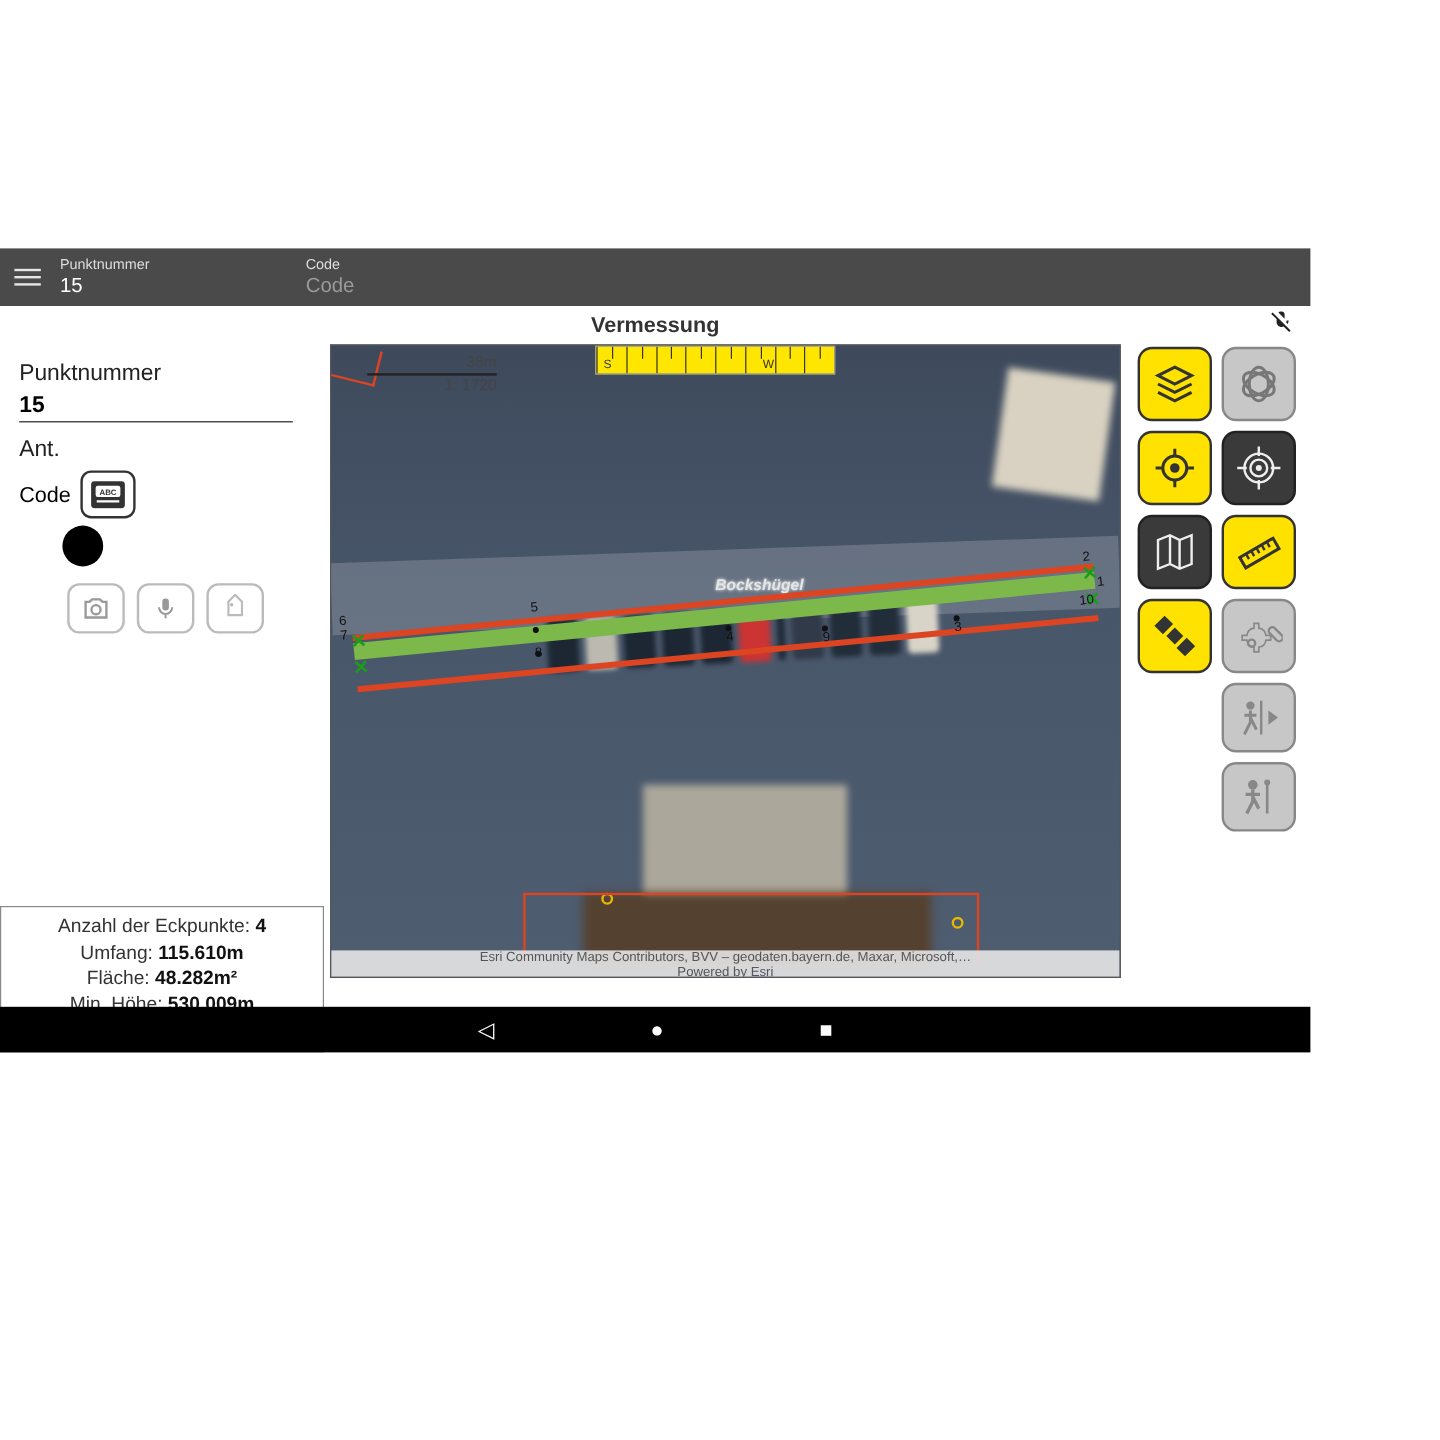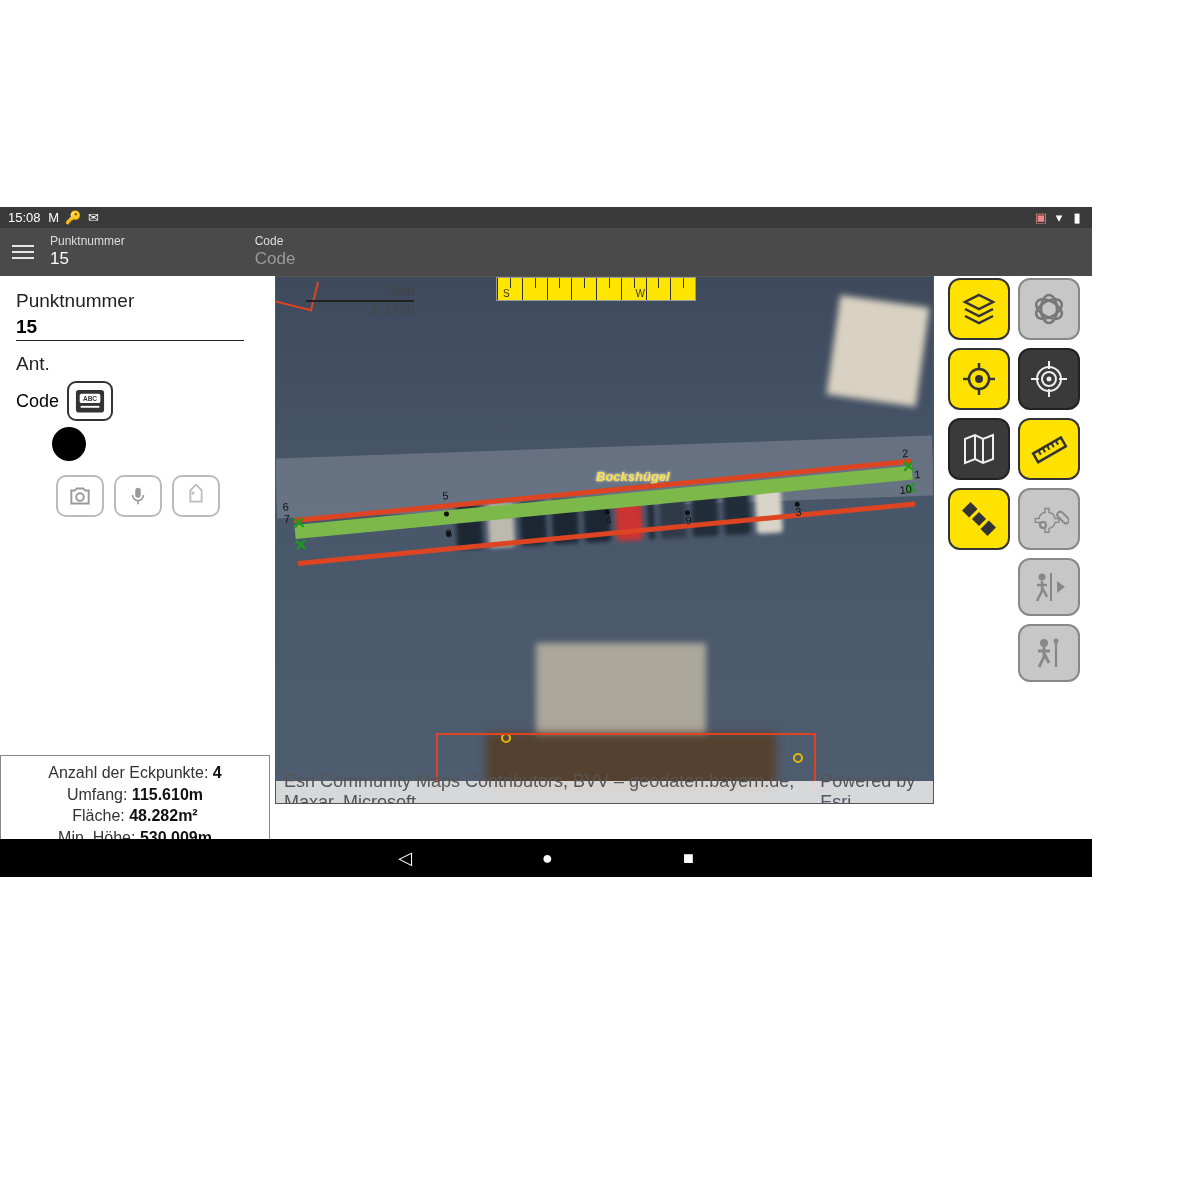--- a/index.html
+++ b/index.html
@@ -53,85 +53,80 @@
   .building2 { position: absolute; left: 260px; bottom: 50px; width: 170px; height: 110px; background: #aba79a; filter: blur(3px); }
   .building3 { position: absolute; left: 210px; bottom: 10px; width: 290px; height: 60px; background: #55412f; filter: blur(4px); }
   .cars { position: absolute; left: 180px; top: 220px; display: flex; gap: 6px; transform: rotate(-3deg); }
   .car { width: 26px; height: 44px; border-radius: 4px; filter: blur(2px); }
   .ruler { position: absolute; left: 220px; top: 0; width: 200px; height: 24px; background: #ffe600; border: 1px solid #999; display: flex; }
   .ruler .tick { flex: 1; border-left: 1px solid #333; position: relative; }
   .ruler .tick::after { content: ''; position: absolute; left: 50%; top: 0; width: 1px; height: 10px; background: #333; }
   .ruler .card { position: absolute; font-size: 10px; color: #333; bottom: 1px; }
   .scale { position: absolute; left: 30px; top: 6px; font-size: 13px; color: #444; text-align: right; }
   .scale .bar { width: 108px; height: 2px; background: #222; margin-top: 2px; }
-  .streetlabel { position: absolute; left: 320px; top: 192px; font-size: 13px; font-style: italic; color: #fde047; text-shadow: 0 0 3px #fff; font-weight: bold; }
+  .streetlabel { position: absolute; left: 320px; top: 192px; font-size: 13px; font-style: italic; color: #e5e5e5; text-shadow: 0 0 3px #fff; font-weight: bold; }
   
   
   .survey { position: absolute; left: 20px; top: 235px; width: 620px; height: 60px; transform: rotate(-5.5deg); transform-origin: left center; }
   .survey .redtop { position: absolute; left: 0; top: 6px; width: 100%; height: 5px; background: #d42; }
   .survey .redbot { position: absolute; left: 0; bottom: 6px; width: 100%; height: 5px; background: #d42; }
   .survey .green { position: absolute; left: 0; top: 13px; width: 100%; height: 14px; background: #7db84a; }
   .survey .node { position: absolute; width: 12px; height: 12px; color: #0a0; font-size: 16px; font-weight: bold; }
   .survey .cross::before { content: '✕'; color: #1a9e1a; }
   .survey .pt { position: absolute; font-size: 11px; color: #111; }
   .survey .dot { width: 5px; height: 5px; background: #111; border-radius: 50%; position: absolute; }
   .redcorner { position: absolute; border: 2px solid #d42; }
   .yellowdot { position: absolute; width: 10px; height: 10px; border: 2px solid #e6b800; border-radius: 50%; background: transparent; }
   
-  .attrib { position: absolute; left: 0; right: 0; bottom: 0; height: 22px; background: rgba(230,230,230,0.9); font-size: 18px; color: #555; display: flex; justify-content: space-between; align-items: center; padding: 0 8px; }
+  .attrib { position: absolute; left: 0; right: 0; bottom: 0; height: 22px; background: rgba(230,230,230,0.9); font-size: 11px; color: #555; display: flex; justify-content: space-between; align-items: center; padding: 0 8px; flex-direction: column; }
   .attrib a { color: #556; text-decoration: underline; }
 
   
   .rtool { position: absolute; right: 0; top: 0; width: 150px; display: flex; flex-wrap: wrap; gap: 8px; padding: 2px 0 0 6px; }
   .tbtn { width: 62px; height: 62px; border-radius: 12px; display: flex; align-items: center; justify-content: center; cursor: pointer; border: 2px solid #333; }
   .tbtn.yellow { background: #ffe200; }
   .tbtn.gray { background: #c7c7c7; border-color: #888; }
   .tbtn.dark { background: #3a3a3a; border-color: #222; }
   .tbtn svg { width: 40px; height: 40px; }
   .tbtn.small { height: 58px; }
   
   
   .navbar { position: absolute; left: 0; right: 0; bottom: 0; height: 38px; background: #000; display: flex; align-items: center; justify-content: center; gap: 130px; }
   .navbar .nbtn { color: #fff; font-size: 18px; }
 </style>
 </head>
 <body>
 
 <div class="app">
 
-  <div class="statusbar">
-    <div class="sb-left">
-      <span>15:08</span>
-      <span class="sb-icon">M</span>
-      <span class="sb-icon">🔑</span>
-      <span class="sb-icon">✉</span>
-    </div>
-    <div class="sb-right">
-      <span class="sb-icon" style="color:#e88">▣</span>
-      <span class="sb-icon">▾</span>
-      <span class="sb-icon">▮</span>
-    </div>
-  </div>
 
   <div class="header">
     <div class="hamburger">
         <span></span>
         <span></span>
         <span></span>
       </div>
     <div class="header-col">
       <span class="hlabel">Punktnummer</span>
       <span class="hval">15</span>
     </div>
     <div class="header-col header-col2">
       <span class="hlabel">Code</span>
       <span class="hph">Code</span>
     </div>
   </div>
 
+  <div class="titlerow">
+    <span class="title">Vermessung</span>
+    <span class="mic-off">
+      <svg viewBox="0 0 24 24" width="20" height="20">
+          <path d="M19 11c0 1.2-.3 2.3-.9 3.3l-1.5-1.5c.3-.6.4-1.2.4-1.8h2zM12 2c1.7 0 3 1.3 3 3v4.2L8.8 3c.5-.6 1.3-1 2.2-1h1zM3 3l18 18-1.4 1.4L14 16.8c-.6.3-1.3.5-2 .5-2.8 0-5-2.2-5-5V9.4L1.6 4.4 3 3z" fill="#222"></path>
+        </svg>
+    </span>
+  </div>
 
   <div class="main">
 
     <div class="left">
       <div class="fld-label">Punktnummer</div>
       <input class="fld-input" value="15" style="">
       <div class="fld-label">Ant.</div>
       <div class="code-row">
         <span class="clabel">Code</span>
         <div class="code-btn">

